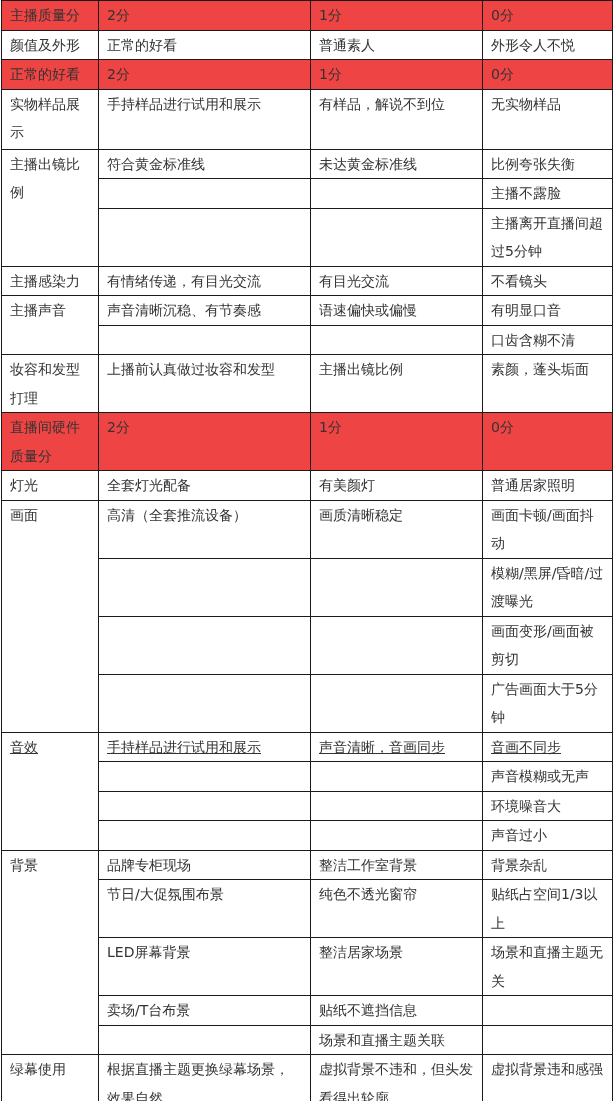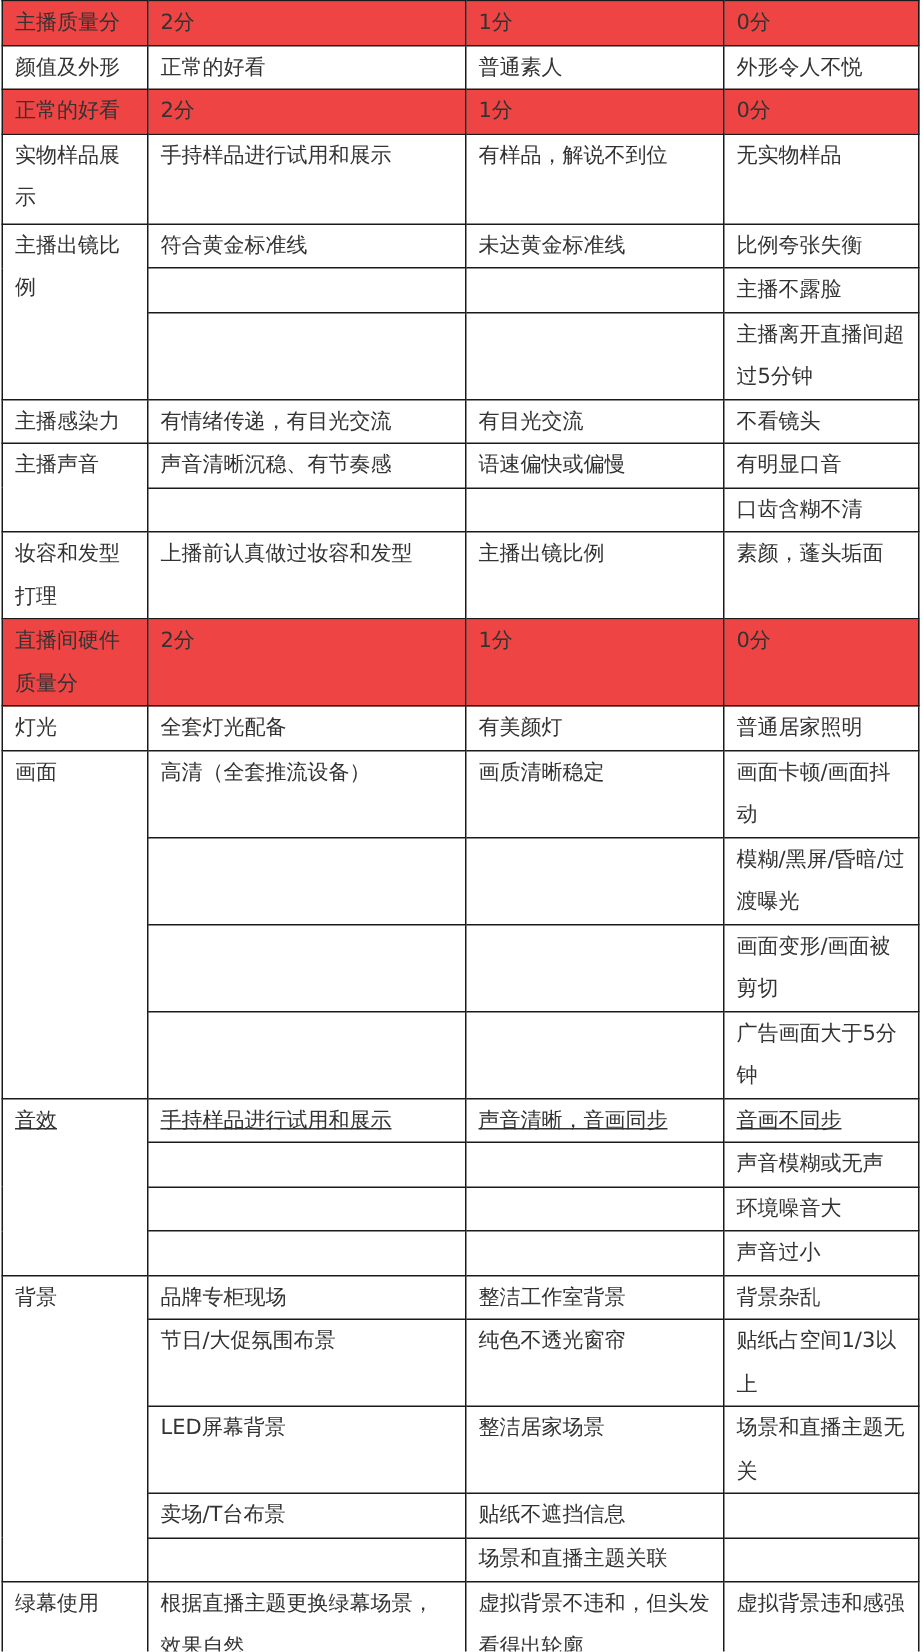--- a/index.html
+++ b/index.html
@@ -150,21 +150,21 @@
       <tr class="" style="height: 57px;">
         <td class="c2">LED屏幕背景</td>
         <td class="c3">整洁居家场景</td>
         <td class="c4">场景和直播主题无关</td>
       </tr>
       <tr class="" style="height: 28px;">
         <td class="c2">卖场/T台布景</td>
         <td class="c3">贴纸不遮挡信息</td>
         <td class="c4"></td>
       </tr>
-      <tr class="" style="height: 29px; font-family: Liberation Serif, serif;">
+      <tr class="" style="height: 29px;">
         <td class="c2"></td>
         <td class="c3">场景和直播主题关联</td>
         <td class="c4"></td>
       </tr>
       <tr class="" style="height: 57px;">
         <td class="c1">绿幕使用</td>
         <td class="c2">根据直播主题更换绿幕场景，效果自然</td>
         <td class="c3">虚拟背景不违和，但头发看得出轮廓</td>
         <td class="c4">虚拟背景违和感强</td>
       </tr>

